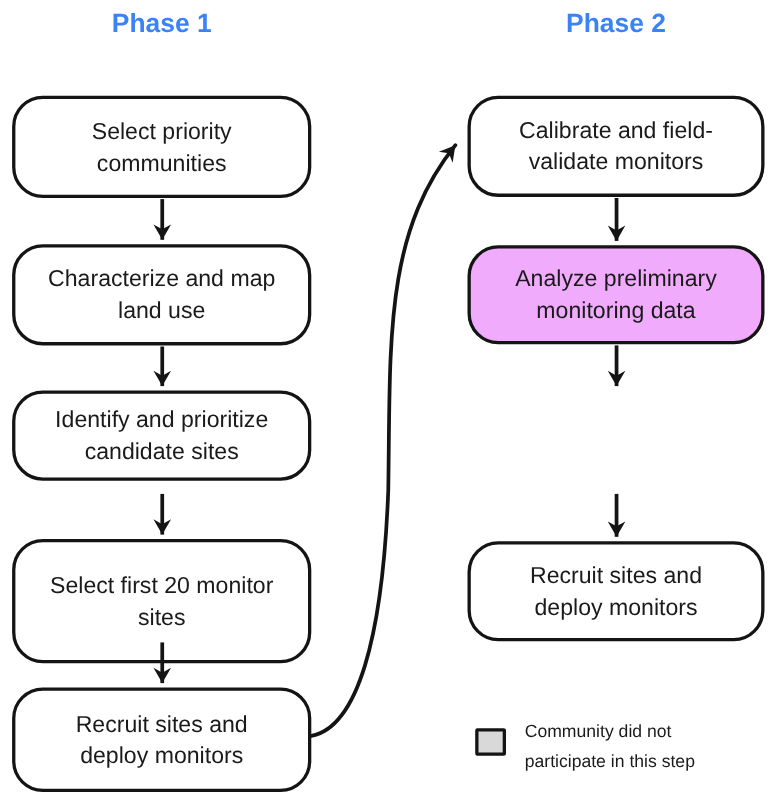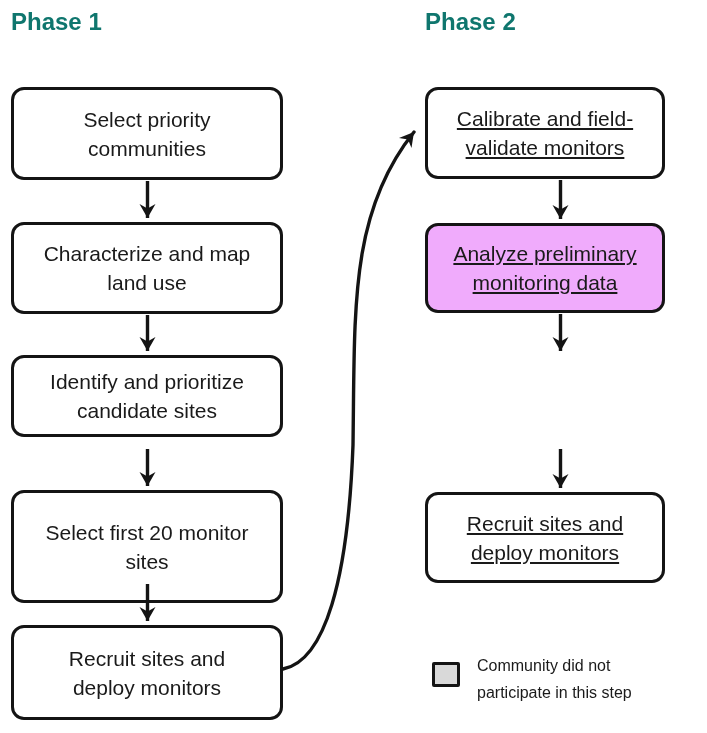--- a/index.html
+++ b/index.html
@@ -11,45 +11,46 @@
   #canvas {
     position: relative;
     width: 707px;
     height: 733px;
     background: #ffffff;
     overflow: hidden;
   }
   .phase-title {
     position: absolute;
     top: 8px;
+    text-align: center;
     font-size: 24px;
     font-weight: bold;
-    color: #0f766e;
+    color: #3b82f6;
   }
   #title-p1 { left: 11px;  width: 272px; }
   #title-p2 { left: 425px; width: 270px; }
 
   .box {
     position: absolute;
     box-sizing: border-box;
     background: #ffffff;
     border: 3px solid #141414;
-    border-radius: 13px;
+    border-radius: 28px;
     display: flex;
     align-items: center;
     justify-content: center;
     text-align: center;
     font-size: 21px;
     line-height: 29px;
     color: #1a1a1a;
     white-space: pre-line;
     padding: 4px 8px;
   }
   .col1 { left: 11px;  width: 272px; }
-  .col2 { left: 425px; width: 240px; text-decoration: underline; }
+  .col2 { left: 425px; width: 270px; }
 
   .p1-1 { top: 87px;  height: 93px; }
   .p1-2 { top: 222px; height: 92px; }
   .p1-3 { top: 355px; height: 82px; }
   .p1-4 { top: 490px; height: 113px; }
   .p1-5 { top: 625px; height: 95px; }
 
   .p2-1 { top: 87px;  height: 92px; }
   .p2-2 { top: 223px; height: 90px; }
   .p2-3 { top: 355px; height: 93px; }

